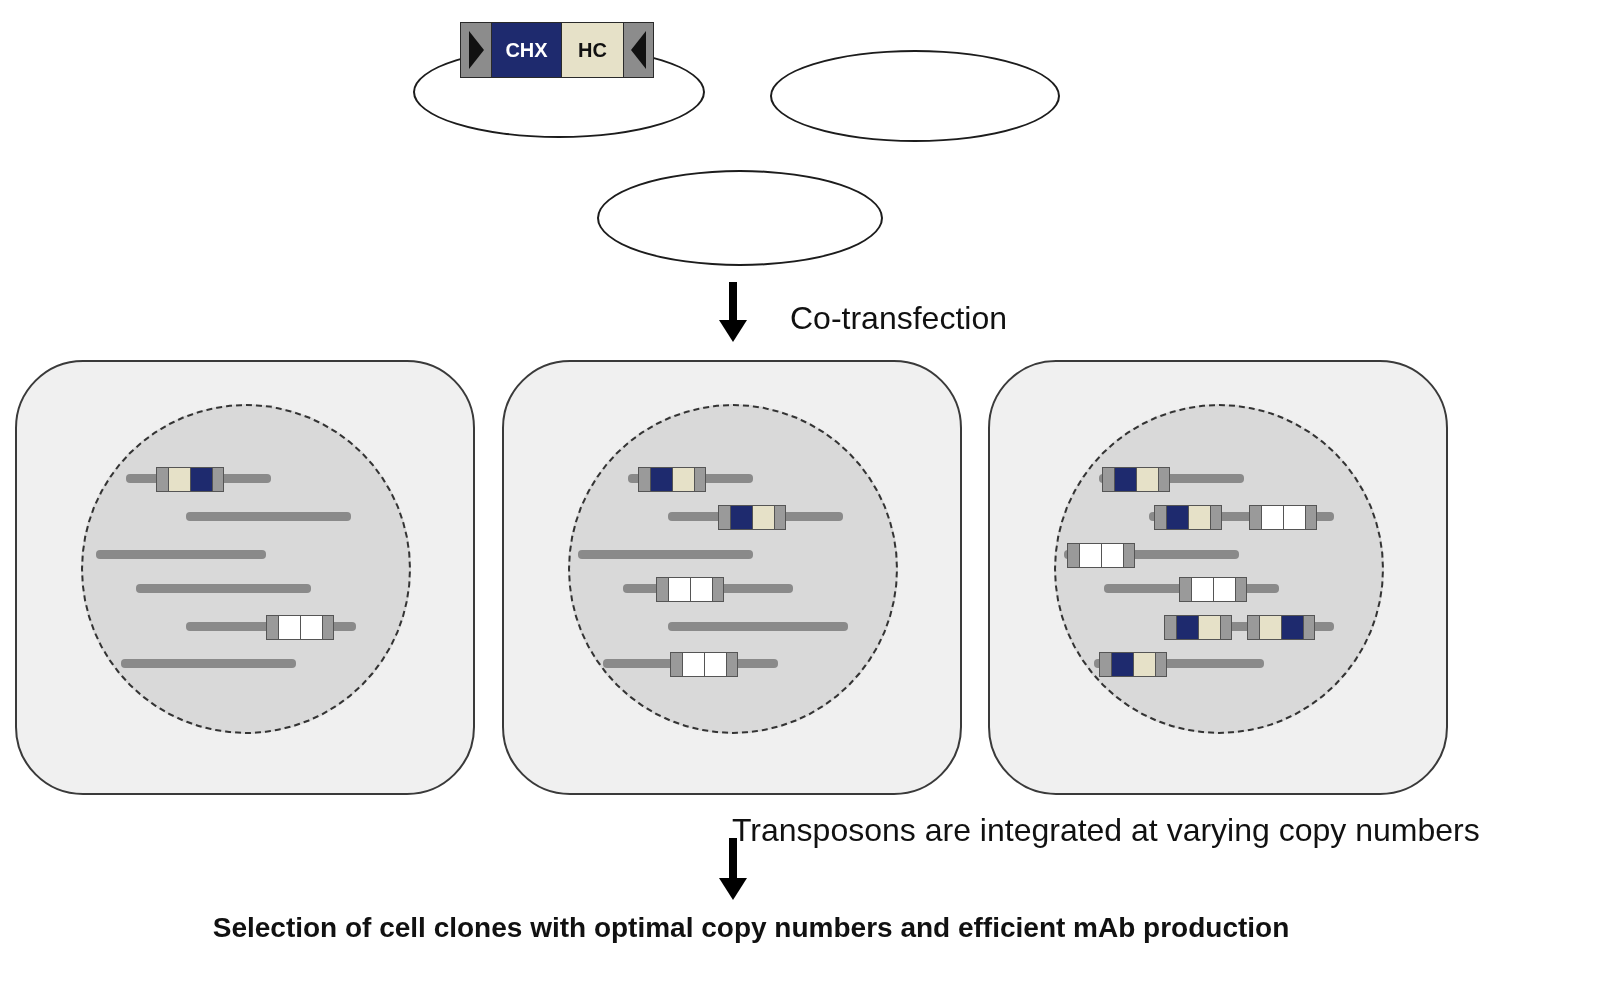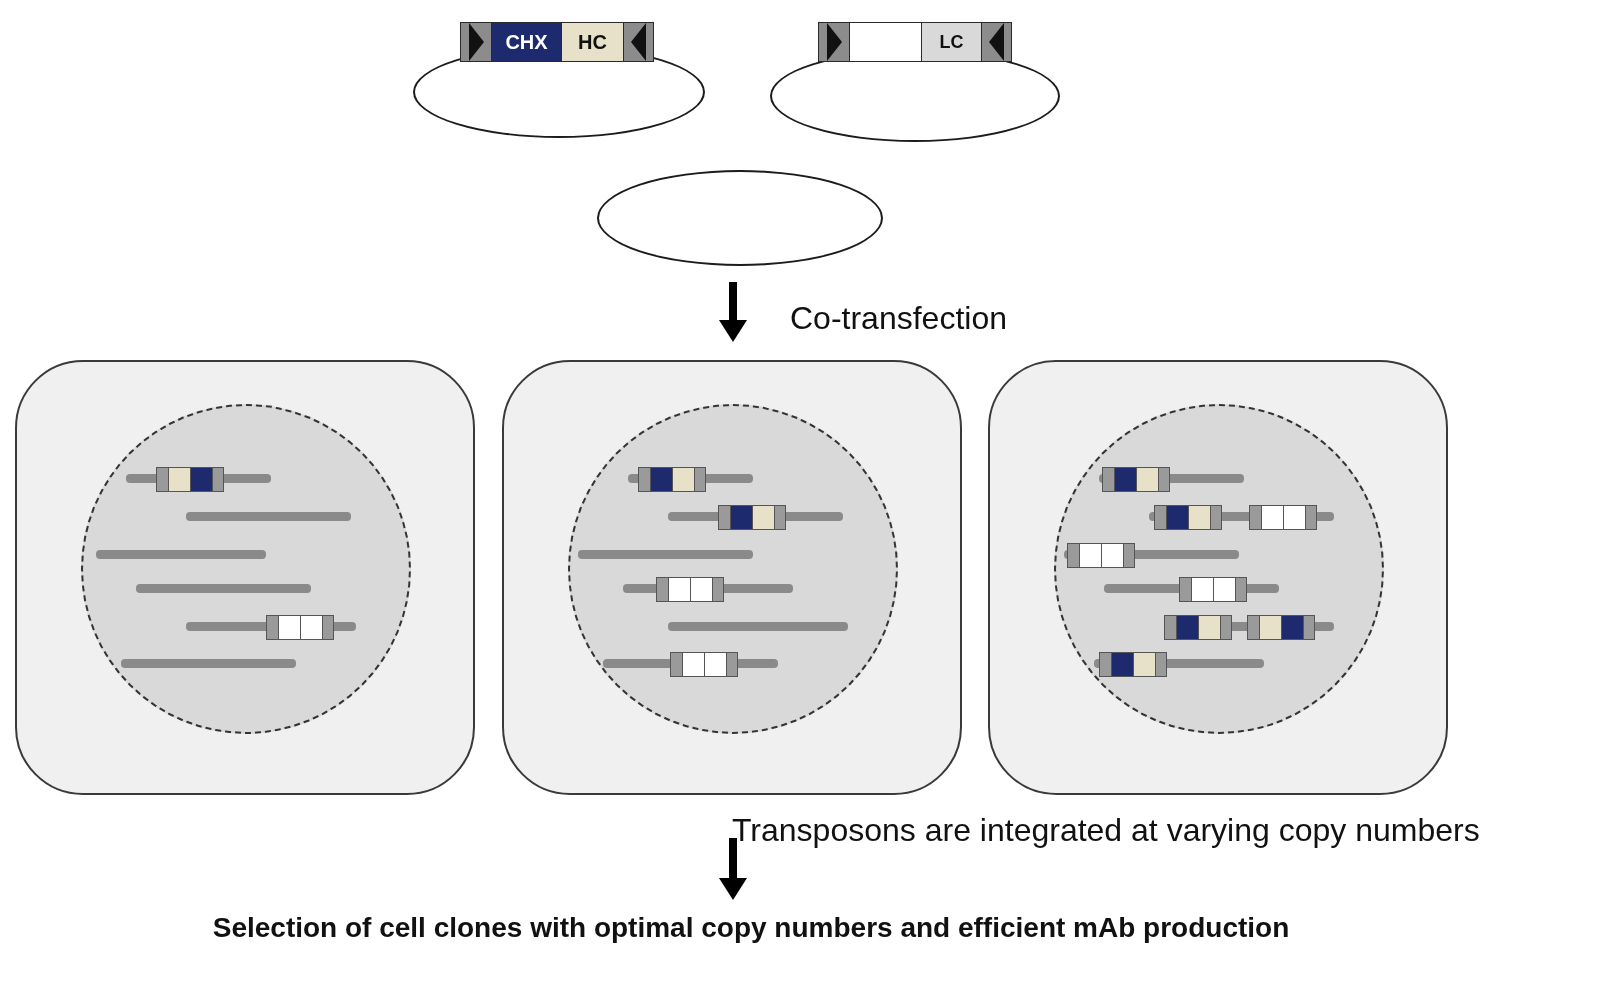--- a/index.html
+++ b/index.html
@@ -6,21 +6,21 @@
   #stage{
     position:relative;width:1600px;height:982px;background:#ffffff;overflow:hidden;
     font-family:"Liberation Sans",sans-serif;color:#111;
   }
 
   
   .plasmid-ellipse{
     position:absolute;border:2px solid #1c1c1c;border-radius:50%;background:#ffffff;
   }
   .plasmid-cassette{
-    position:absolute;display:flex;height:40px;border:1px solid #2a2a2a;background:#a3a3a3;box-sizing:border-box;
+    position:absolute;display:flex;height:56px;border:1px solid #2a2a2a;background:#a3a3a3;box-sizing:border-box;
   }
   .plasmid-cassette > div{display:flex;align-items:center;justify-content:center;box-sizing:border-box;}
   .plasmid-cassette > div + div{border-left:1px solid #2a2a2a;}
   .pcap{width:30px;background:#8c8c8c;position:relative;}
   .tri-right{width:0;height:0;border-top:19px solid transparent;border-bottom:19px solid transparent;border-left:15px solid #111;}
   .tri-left{width:0;height:0;border-top:19px solid transparent;border-bottom:19px solid transparent;border-right:15px solid #111;}
   .pseg{font-weight:bold;font-size:20px;}
   .pseg.navy{background:#1e2a6e;color:#ffffff;width:70px;}
   .pseg.beige{background:#e6e1c8;color:#111;width:62px;}
   .pseg.blank{background:#ffffff;width:72px;}
@@ -75,32 +75,20 @@
       </div>
     <div class="pseg beige">
         <span>HC</span>
       </div>
     <div class="pcap">
         <div class="tri-left"></div>
       </div>
   </div>
 
   <div class="plasmid-ellipse" style="left:770px;top:50px;width:286px;height:88px;"></div>
-  <div class="plasmid-cassette" style="left:818px;top:22px;">
-    <div class="pcap">
-        <div class="tri-right"></div>
-      </div>
-    <div class="pseg blank"></div>
-    <div class="pseg ltgray">
-        <span>LC</span>
-      </div>
-    <div class="pcap">
-        <div class="tri-left"></div>
-      </div>
-  </div>
 
   <div class="plasmid-ellipse" style="left:597px;top:170px;width:282px;height:92px;"></div>
 
   <div class="down-arrow" style="left:718px;top:282px;">
     <div class="shaft" style="height:38px;"></div>
     <div class="head"></div>
   </div>
   <div class="step-label" style="left:790px;top:300px;">Co-transfection</div>
 
   <div class="cell-box" style="left:15px;">

